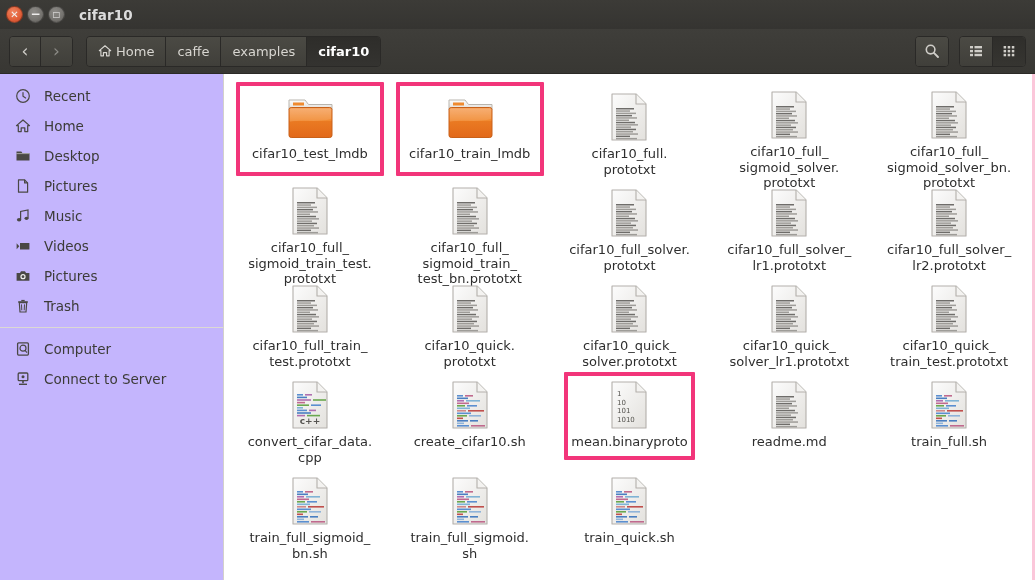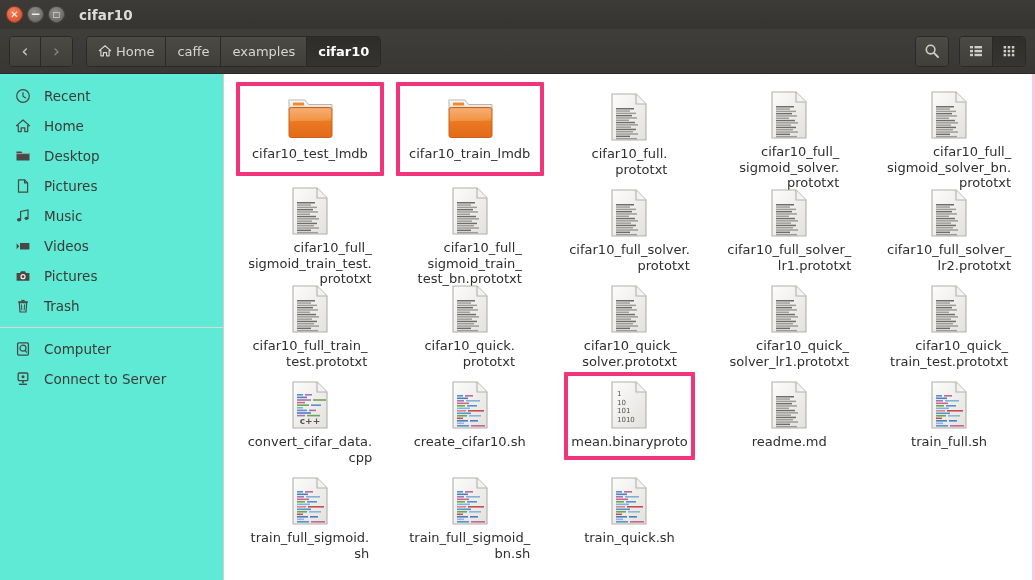--- a/index.html
+++ b/index.html
@@ -92,21 +92,21 @@
     color: #ffffff; font-weight: bold;
   }
   #right-tools { margin-left: auto; display: flex; align-items: center; gap: 10px; }
 
   
   #body { flex: 1; display: flex; min-height: 0; }
 
   
   #sidebar {
     width: 224px; flex: 0 0 224px;
-    background: #5eead4;
+    background: #c4b5fd;
     border-right: 1px solid #d3d0cb;
     padding-top: 7px;
     overflow: hidden;
   }
   .side-item {
     height: 30px; display: flex; align-items: center;
     padding-left: 14px; gap: 12px;
     color: #3c3b37; font-size: 13.5px;
   }
   .side-item .sicon {
@@ -131,21 +131,21 @@
   }
   .cell {
     position: relative;
     display: flex; flex-direction: column; align-items: center;
     padding-top: 8px;
   }
   .cell .ico { height: 52px; display: flex; align-items: flex-end; justify-content: center; }
   .cell .fname {
     margin-top: 4px;
     font-size: 13px; line-height: 15.5px;
-    color: #2e2e2e; text-align: right;
+    color: #2e2e2e; text-align: center;
     max-width: 150px; word-break: break-word;
     white-space: pre-line;
   }
   .cell.highlight::before {
     content: "";
     position: absolute;
     left: 6px; right: 6px; top: 0px; bottom: 2px;
     border: 4px solid var(--hl);
     border-radius: 1px;
     pointer-events: none;
@@ -988,22 +988,22 @@
                 <rect x="9" y="35" width="10" height="1.6" fill="#6aa84f"></rect>
                 <rect x="21" y="35" width="12" height="1.6" fill="#8fb3d9"></rect>
                 <rect x="9" y="37.5" width="6" height="1.6" fill="#c0504d"></rect>
                 <rect x="9" y="40" width="11" height="1.6" fill="#4a7fc1"></rect>
                 <rect x="22" y="40" width="8" height="1.6" fill="#4a7fc1"></rect>
                 <rect x="9" y="42.5" width="7" height="1.6" fill="#8fb3d9"></rect>
                 <rect x="9" y="45" width="12" height="1.6" fill="#5b8fd0"></rect>
                 <rect x="23" y="45" width="14" height="1.6" fill="#c06a8e"></rect>
 </svg>
             </div>
-            <div class="fname">train_full_sigmoid.
-sh</div>
+            <div class="fname">train_full_sigmoid_
+bn.sh</div>
           </div>
           <div class="cell" style="--hl: #f2357a;">
             <div class="ico">
 <svg width="44" height="50" viewBox="0 0 44 50">
   <defs>
     <linearGradient id="dg" x1="0" y1="0" x2="1" y2="1">
       <stop offset="0" stop-color="#fcfcfc"></stop>
                     <stop offset="1" stop-color="#e3e1dd"></stop>
     </linearGradient>
   </defs>
@@ -1024,22 +1024,22 @@
                 <rect x="9" y="35" width="10" height="1.6" fill="#6aa84f"></rect>
                 <rect x="21" y="35" width="12" height="1.6" fill="#8fb3d9"></rect>
                 <rect x="9" y="37.5" width="6" height="1.6" fill="#c0504d"></rect>
                 <rect x="9" y="40" width="11" height="1.6" fill="#4a7fc1"></rect>
                 <rect x="22" y="40" width="8" height="1.6" fill="#4a7fc1"></rect>
                 <rect x="9" y="42.5" width="7" height="1.6" fill="#8fb3d9"></rect>
                 <rect x="9" y="45" width="12" height="1.6" fill="#5b8fd0"></rect>
                 <rect x="23" y="45" width="14" height="1.6" fill="#c06a8e"></rect>
 </svg>
             </div>
-            <div class="fname">train_full_sigmoid_
-bn.sh</div>
+            <div class="fname">train_full_sigmoid.
+sh</div>
           </div>
           <div class="cell" style="--hl: #f2357a;">
             <div class="ico">
 <svg width="44" height="50" viewBox="0 0 44 50">
   <defs>
     <linearGradient id="dg" x1="0" y1="0" x2="1" y2="1">
       <stop offset="0" stop-color="#fcfcfc"></stop>
                     <stop offset="1" stop-color="#e3e1dd"></stop>
     </linearGradient>
   </defs>

